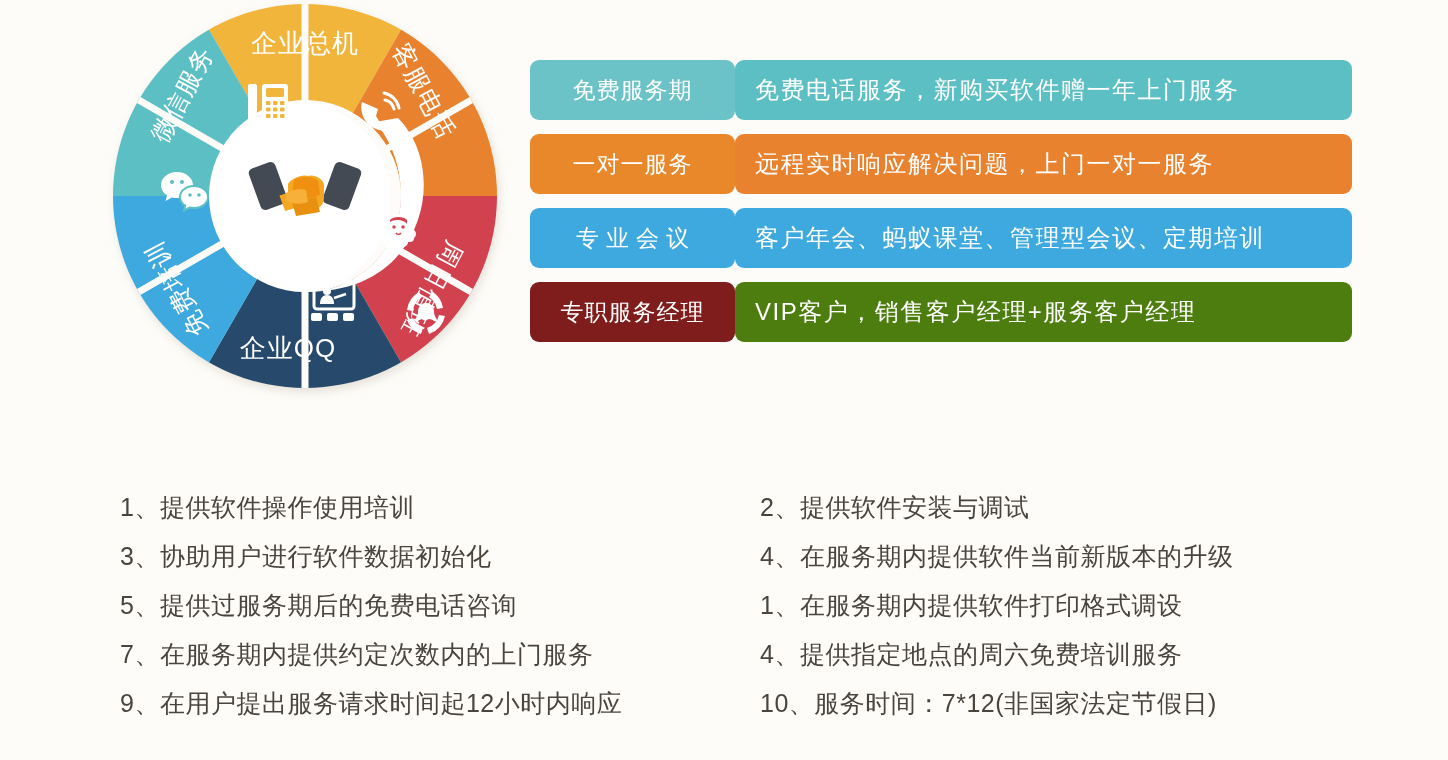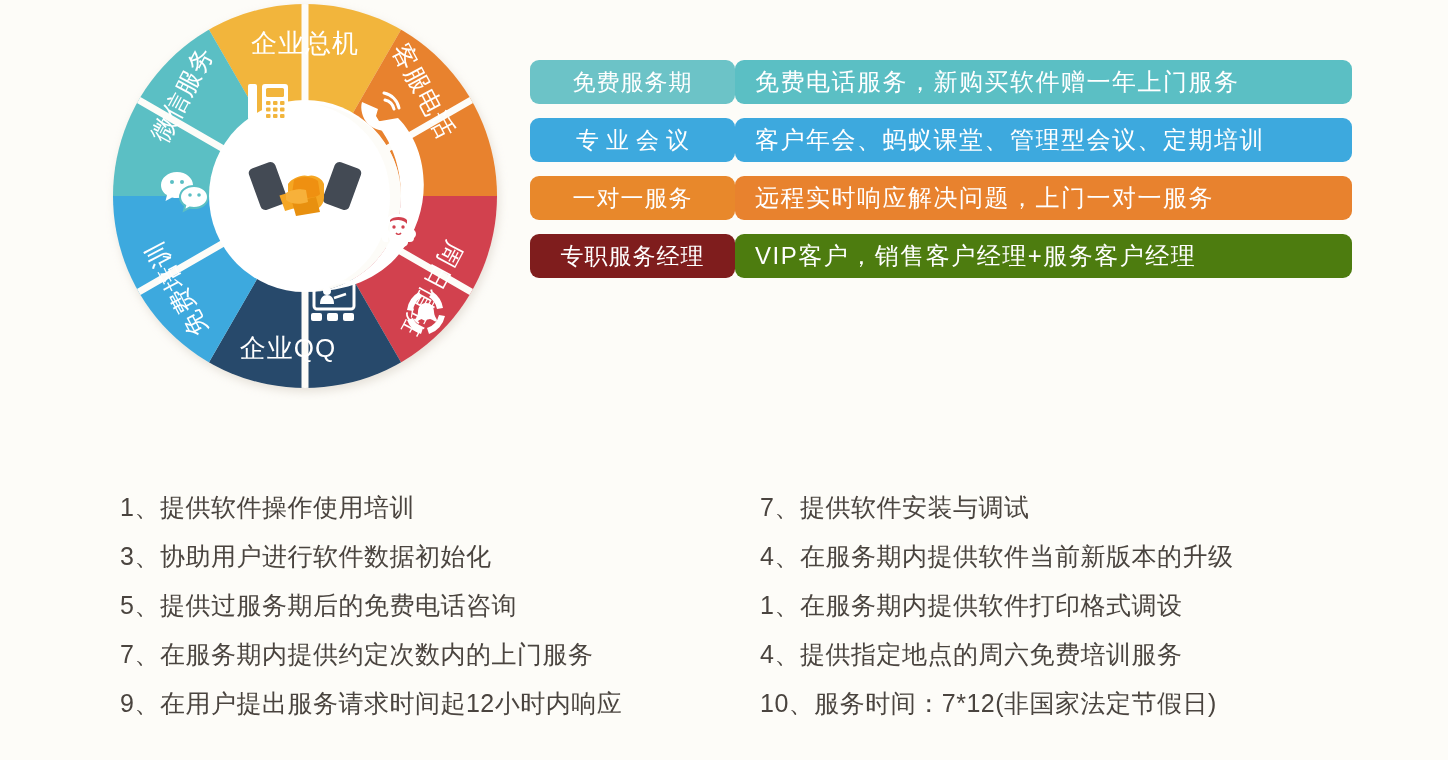--- a/index.html
+++ b/index.html
@@ -13,21 +13,21 @@
   #wheel-area{position:absolute;left:100px;top:0;width:420px;height:400px;}
   #wheel-svg{position:absolute;left:0;top:0;}
   .seg-label{
     fill:#fff;font-family:"Liberation Sans","DejaVu Sans",sans-serif;
     font-size:25px;font-weight:400;letter-spacing:1px;
     dominant-baseline:middle;text-anchor:middle;
   }
   .seg-label.big{font-size:26px;}
   
   #panel{position:absolute;left:530px;top:60px;width:822px;}
-  .prow{display:flex;align-items:stretch;margin-bottom:14px;height:44px;}
+  .prow{display:flex;align-items:stretch;margin-bottom:14px;height:60px;}
   .plabel{
     width:205px;border-radius:9px;color:#fff;
     display:flex;align-items:center;justify-content:center;
     font-size:23px;letter-spacing:1px;flex:none;
   }
   .plabel.spaced{letter-spacing:7px;text-indent:7px;}
   .pdesc{
     flex:1;border-radius:9px;color:#fff;
     display:flex;align-items:center;padding-left:20px;
     font-size:24px;letter-spacing:1.5px;
@@ -199,40 +199,40 @@
 </div>
 
 <div id="panel">
 
   <div class="prow">
     <div class="plabel" style="background:#6CC3C7">免费服务期</div>
     <div class="pdesc" style="background:#5BBFC4">免费电话服务，新购买软件赠一年上门服务</div>
   </div>
 
   <div class="prow">
+    <div class="plabel" style="background:#E8882B">一对一服务</div>
+    <div class="pdesc" style="background:#E8822E">远程实时响应解决问题，上门一对一服务</div>
+  </div>
+
+  <div class="prow">
     <div class="plabel spaced" style="background:#3DA9DE">专业会议</div>
     <div class="pdesc" style="background:#3DA9DE">客户年会、蚂蚁课堂、管理型会议、定期培训</div>
   </div>
 
   <div class="prow">
-    <div class="plabel" style="background:#E8882B">一对一服务</div>
-    <div class="pdesc" style="background:#E8822E">远程实时响应解决问题，上门一对一服务</div>
-  </div>
-
-  <div class="prow">
     <div class="plabel" style="background:#7f1d1d">专职服务经理</div>
     <div class="pdesc" style="background:#4d7c0f">VIP客户，销售客户经理+服务客户经理</div>
   </div>
 
 </div>
 
 <div id="list">
   <div class="lrow">
     <div class="lcol-a">1、提供软件操作使用培训</div>
-    <div class="lcol-b">7、提供软件安装与调试</div>
+    <div class="lcol-b">2、提供软件安装与调试</div>
   </div>
   <div class="lrow">
     <div class="lcol-a">3、协助用户进行软件数据初始化</div>
     <div class="lcol-b"> 4、在服务期内提供软件当前新版本的升级</div>
   </div>
   <div class="lrow">
     <div class="lcol-a">5、提供过服务期后的免费电话咨询</div>
     <div class="lcol-b"> 1、在服务期内提供软件打印格式调设</div>
   </div>
   <div class="lrow">

